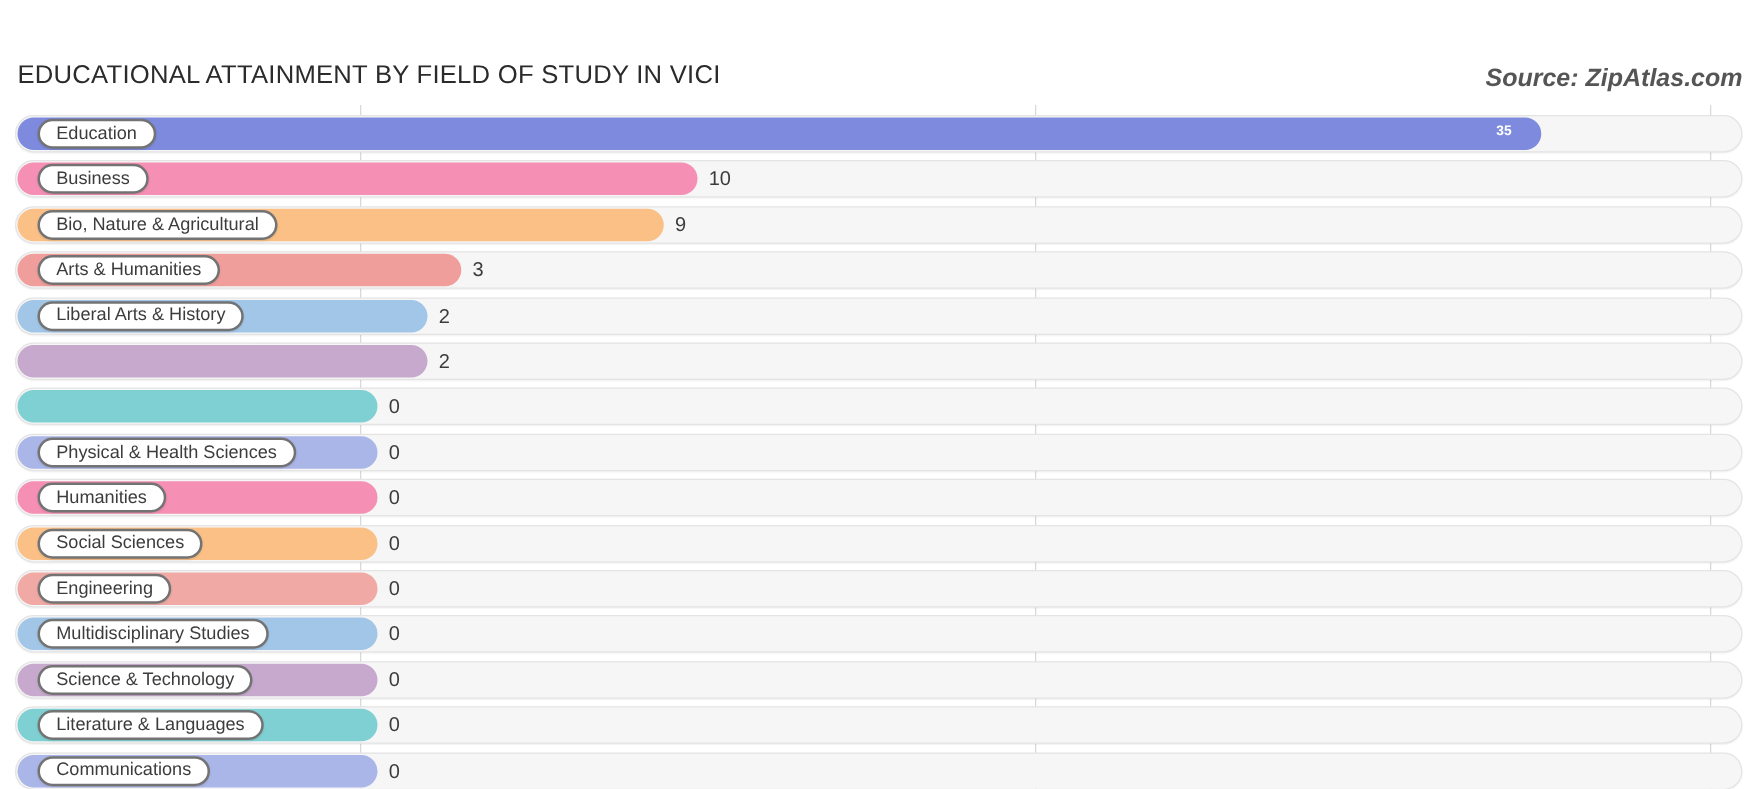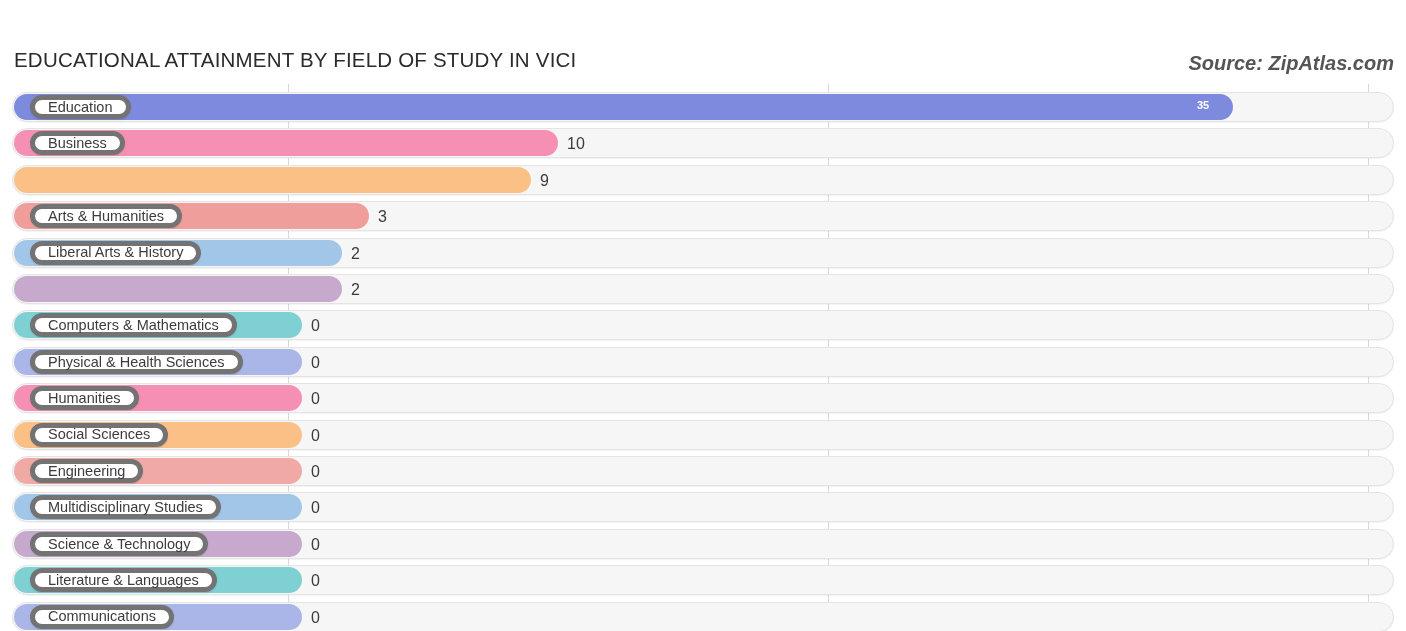--- a/index.html
+++ b/index.html
@@ -90,21 +90,21 @@
     top: 2px;
     height: 26px;
     border-radius: 13px;
   }
   .label-pill {
     position: absolute;
     left: 18px;
     top: 3px;
     height: 24px;
     background: #ffffff;
-    border: 5px solid #737373;
+    border: 2px solid #737373;
     border-radius: 12px;
     box-sizing: border-box;
     display: flex;
     align-items: center;
     padding: 0 13px;
     box-shadow: 0 1px 2px rgba(0,0,0,0.10);
     white-space: nowrap;
   }
   .label-text {
     font-size: 14.5px;
@@ -170,20 +170,23 @@
         <div class="track"></div>
         <div class="bar" style="width: 544px; background: rgb(245, 143, 180);"></div>
         <div class="label-pill">
           <span class="label-text">Business</span>
         </div>
         <div class="value-out" style="left: 555px;">10</div>
       </div>
       <div class="row" style="top: 80.8px;">
         <div class="track"></div>
         <div class="bar" style="width: 517px; background: rgb(251, 192, 134);"></div>
+        <div class="label-pill">
+          <span class="label-text">Bio, Nature &amp; Agricultural</span>
+        </div>
         <div class="value-out" style="left: 528px;">9</div>
       </div>
       <div class="row" style="top: 117.2px;">
         <div class="track"></div>
         <div class="bar" style="width: 355px; background: rgb(240, 158, 155);"></div>
         <div class="label-pill">
           <span class="label-text">Arts &amp; Humanities</span>
         </div>
         <div class="value-out" style="left: 366px;">3</div>
       </div>
@@ -196,23 +199,20 @@
         <div class="value-out" style="left: 339px;">2</div>
       </div>
       <div class="row" style="top: 190px;">
         <div class="track"></div>
         <div class="bar" style="width: 328px; background: rgb(199, 169, 206);"></div>
         <div class="value-out" style="left: 339px;">2</div>
       </div>
       <div class="row" style="top: 226.4px;">
         <div class="track"></div>
         <div class="bar" style="width: 288px; background: rgb(127, 208, 211);"></div>
-        <div class="label-pill">
-          <span class="label-text">Computers &amp; Mathematics</span>
-        </div>
         <div class="value-out" style="left: 299px;">0</div>
       </div>
       <div class="row" style="top: 262.8px;">
         <div class="track"></div>
         <div class="bar" style="width: 288px; background: rgb(170, 181, 232);"></div>
         <div class="label-pill">
           <span class="label-text">Physical &amp; Health Sciences</span>
         </div>
         <div class="value-out" style="left: 299px;">0</div>
       </div>

